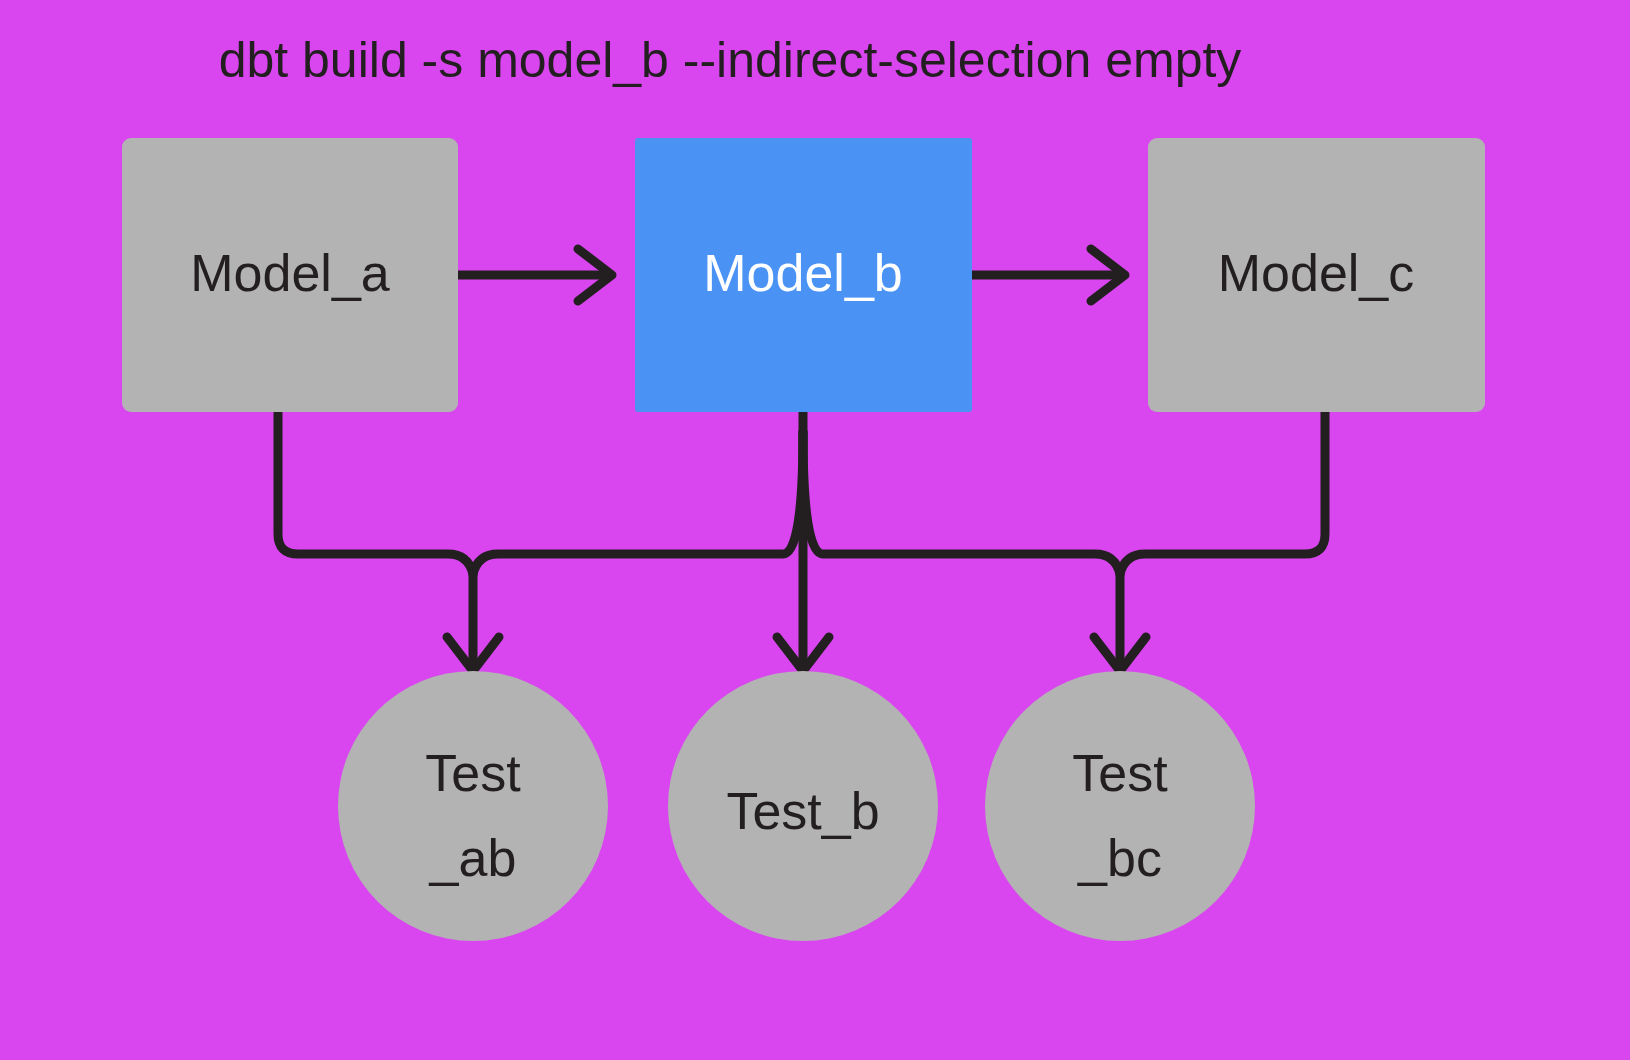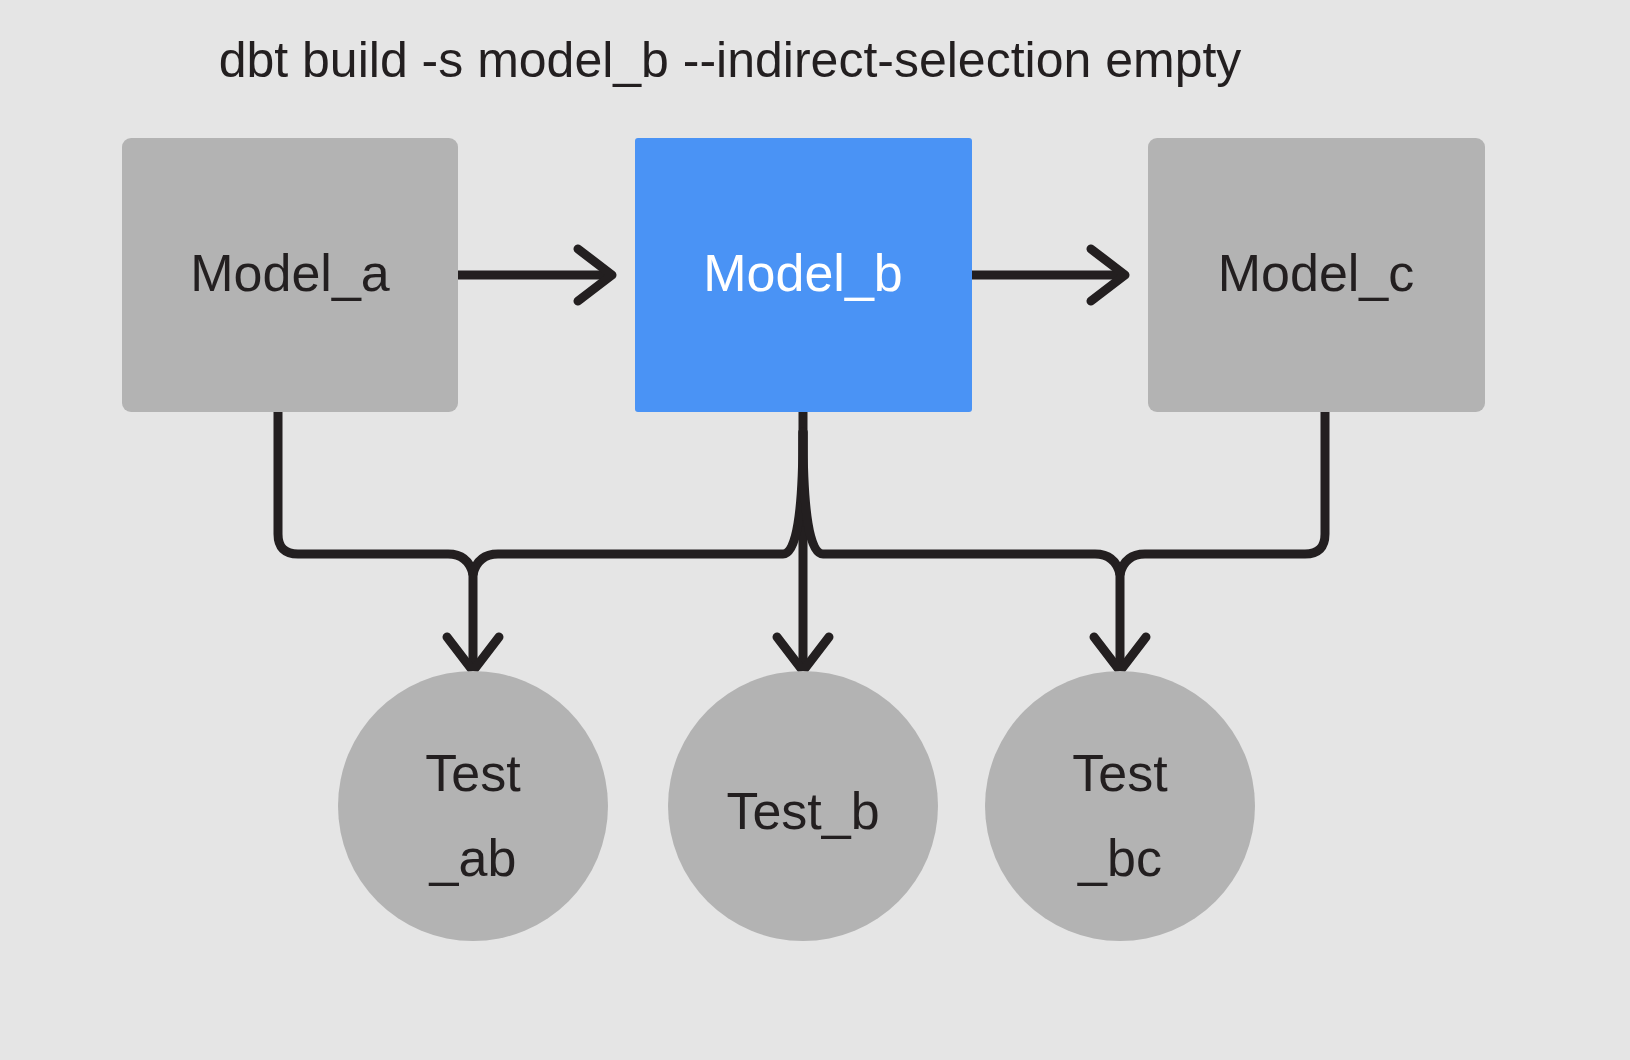--- a/index.html
+++ b/index.html
@@ -11,21 +11,21 @@
   body {
     width: 1630px;
     height: 1060px;
     font-family: "Liberation Sans", sans-serif;
     overflow: hidden;
   }
   #canvas {
     position: relative;
     width: 1630px;
     height: 1060px;
-    background: #e5e5e5;
+    background: #d946ef;
   }
   #diagram-svg {
     position: absolute;
     left: 0;
     top: 0;
     width: 1630px;
     height: 1060px;
   }
   .node-label {
     font-family: "Liberation Sans", sans-serif;

